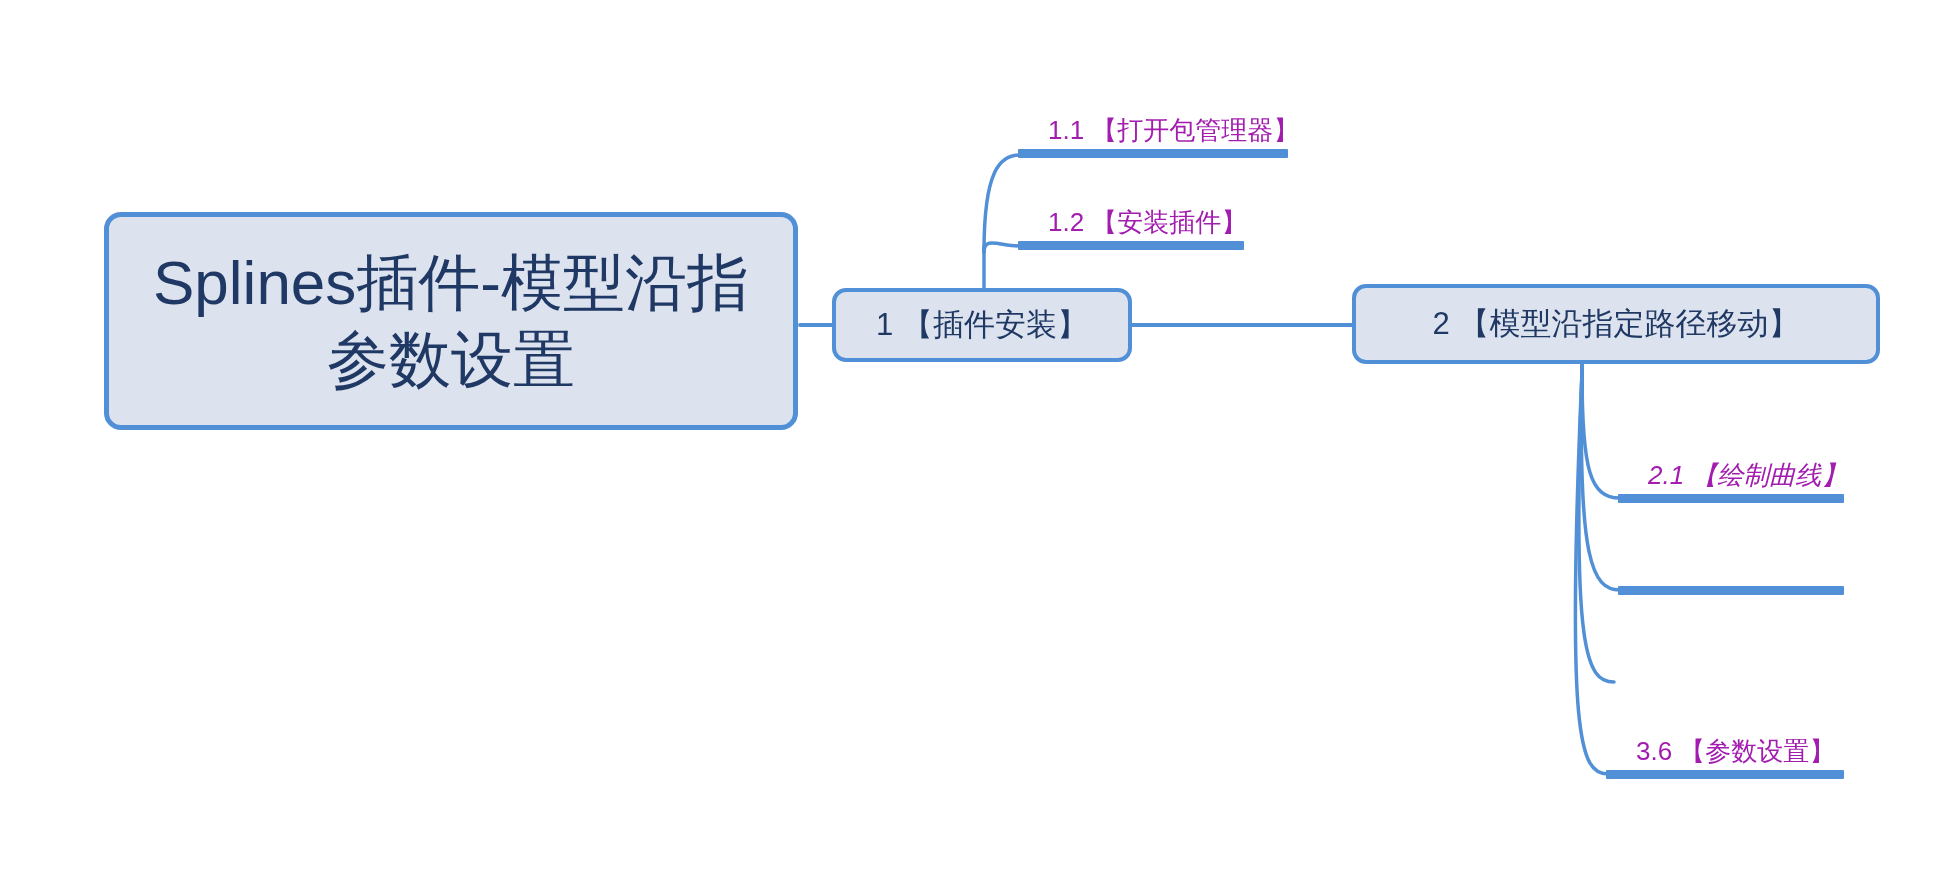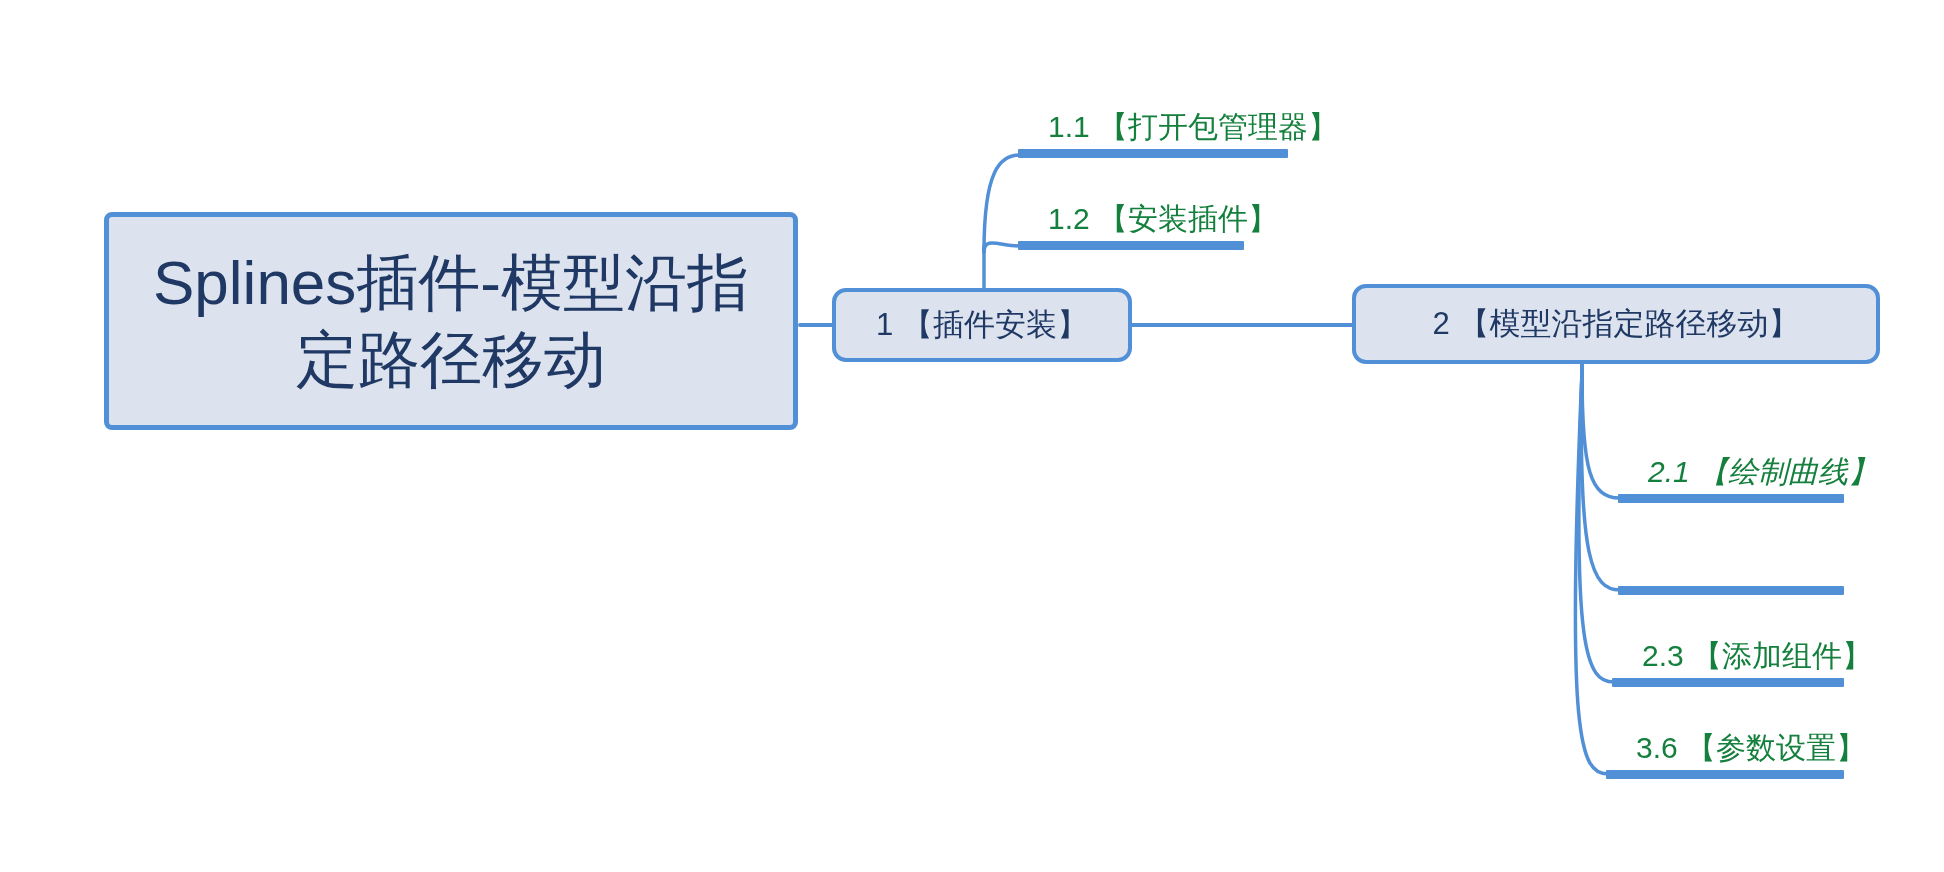--- a/index.html
+++ b/index.html
@@ -42,21 +42,21 @@
     color: #1f3864;
     line-height: 1.25;
     z-index: 3;
   }
   .node-root {
     left: 104px;
     top: 212px;
     width: 694px;
     height: 218px;
     font-size: 62px;
-    border-radius: 8px;
+    border-radius: 17px;
     border-width: 5px;
     padding: 0 26px;
   }
   .node-root .txt { display: block; }
   .node-l1 {
     font-size: 31px;
     border-radius: 14px;
   }
   .node-l1-a {
     left: 832px;
@@ -76,22 +76,22 @@
 
   
   .leaf {
     position: absolute;
     z-index: 3;
   }
   .leaf-text {
     position: absolute;
     bottom: 10px;
     left: 30px;
-    font-size: 30px;
-    color: #15803d;
+    font-size: 26px;
+    color: #a21caf;
     white-space: nowrap;
   }
   .leaf-bar {
     position: absolute;
     bottom: 0;
     left: 0;
     height: 9px;
     background: #5190d6;
     border-radius: 1px;
   }
@@ -136,21 +136,21 @@
 
       <path d="M 1582,372 C 1572,650 1586,682 1614,682"></path>
 
       <path d="M 1582,372 C 1566,740 1580,774 1608,774"></path>
     </g>
   </svg>
 
   <div class="node-box node-root">
     <div>
       <span class="txt">Splines插件-模型沿指</span>
-      <span class="txt">定路径移动</span>
+      <span class="txt">参数设置</span>
     </div>
   </div>
 
   <div class="node-box node-l1 node-l1-a">
     <span class="node-label">1 【插件安装】</span>
   </div>
 
   <div class="node-box node-l1 node-l1-b">
     <span class="node-label">2 【模型沿指定路径移动】</span>
   </div>
@@ -167,23 +167,19 @@
 
   <div class="leaf leaf-2-1">
     <span class="leaf-text">2.1 【绘制曲线】</span>
     <span class="leaf-bar"></span>
   </div>
 
   <div class="leaf leaf-2-2">
     <span class="leaf-bar"></span>
   </div>
 
-  <div class="leaf leaf-2-3">
-    <span class="leaf-text">2.3 【添加组件】</span>
-    <span class="leaf-bar"></span>
-  </div>
 
   <div class="leaf leaf-2-4">
     <span class="leaf-text">3.6 【参数设置】</span>
     <span class="leaf-bar"></span>
   </div>
 
 </div>
 
 </body></html>

